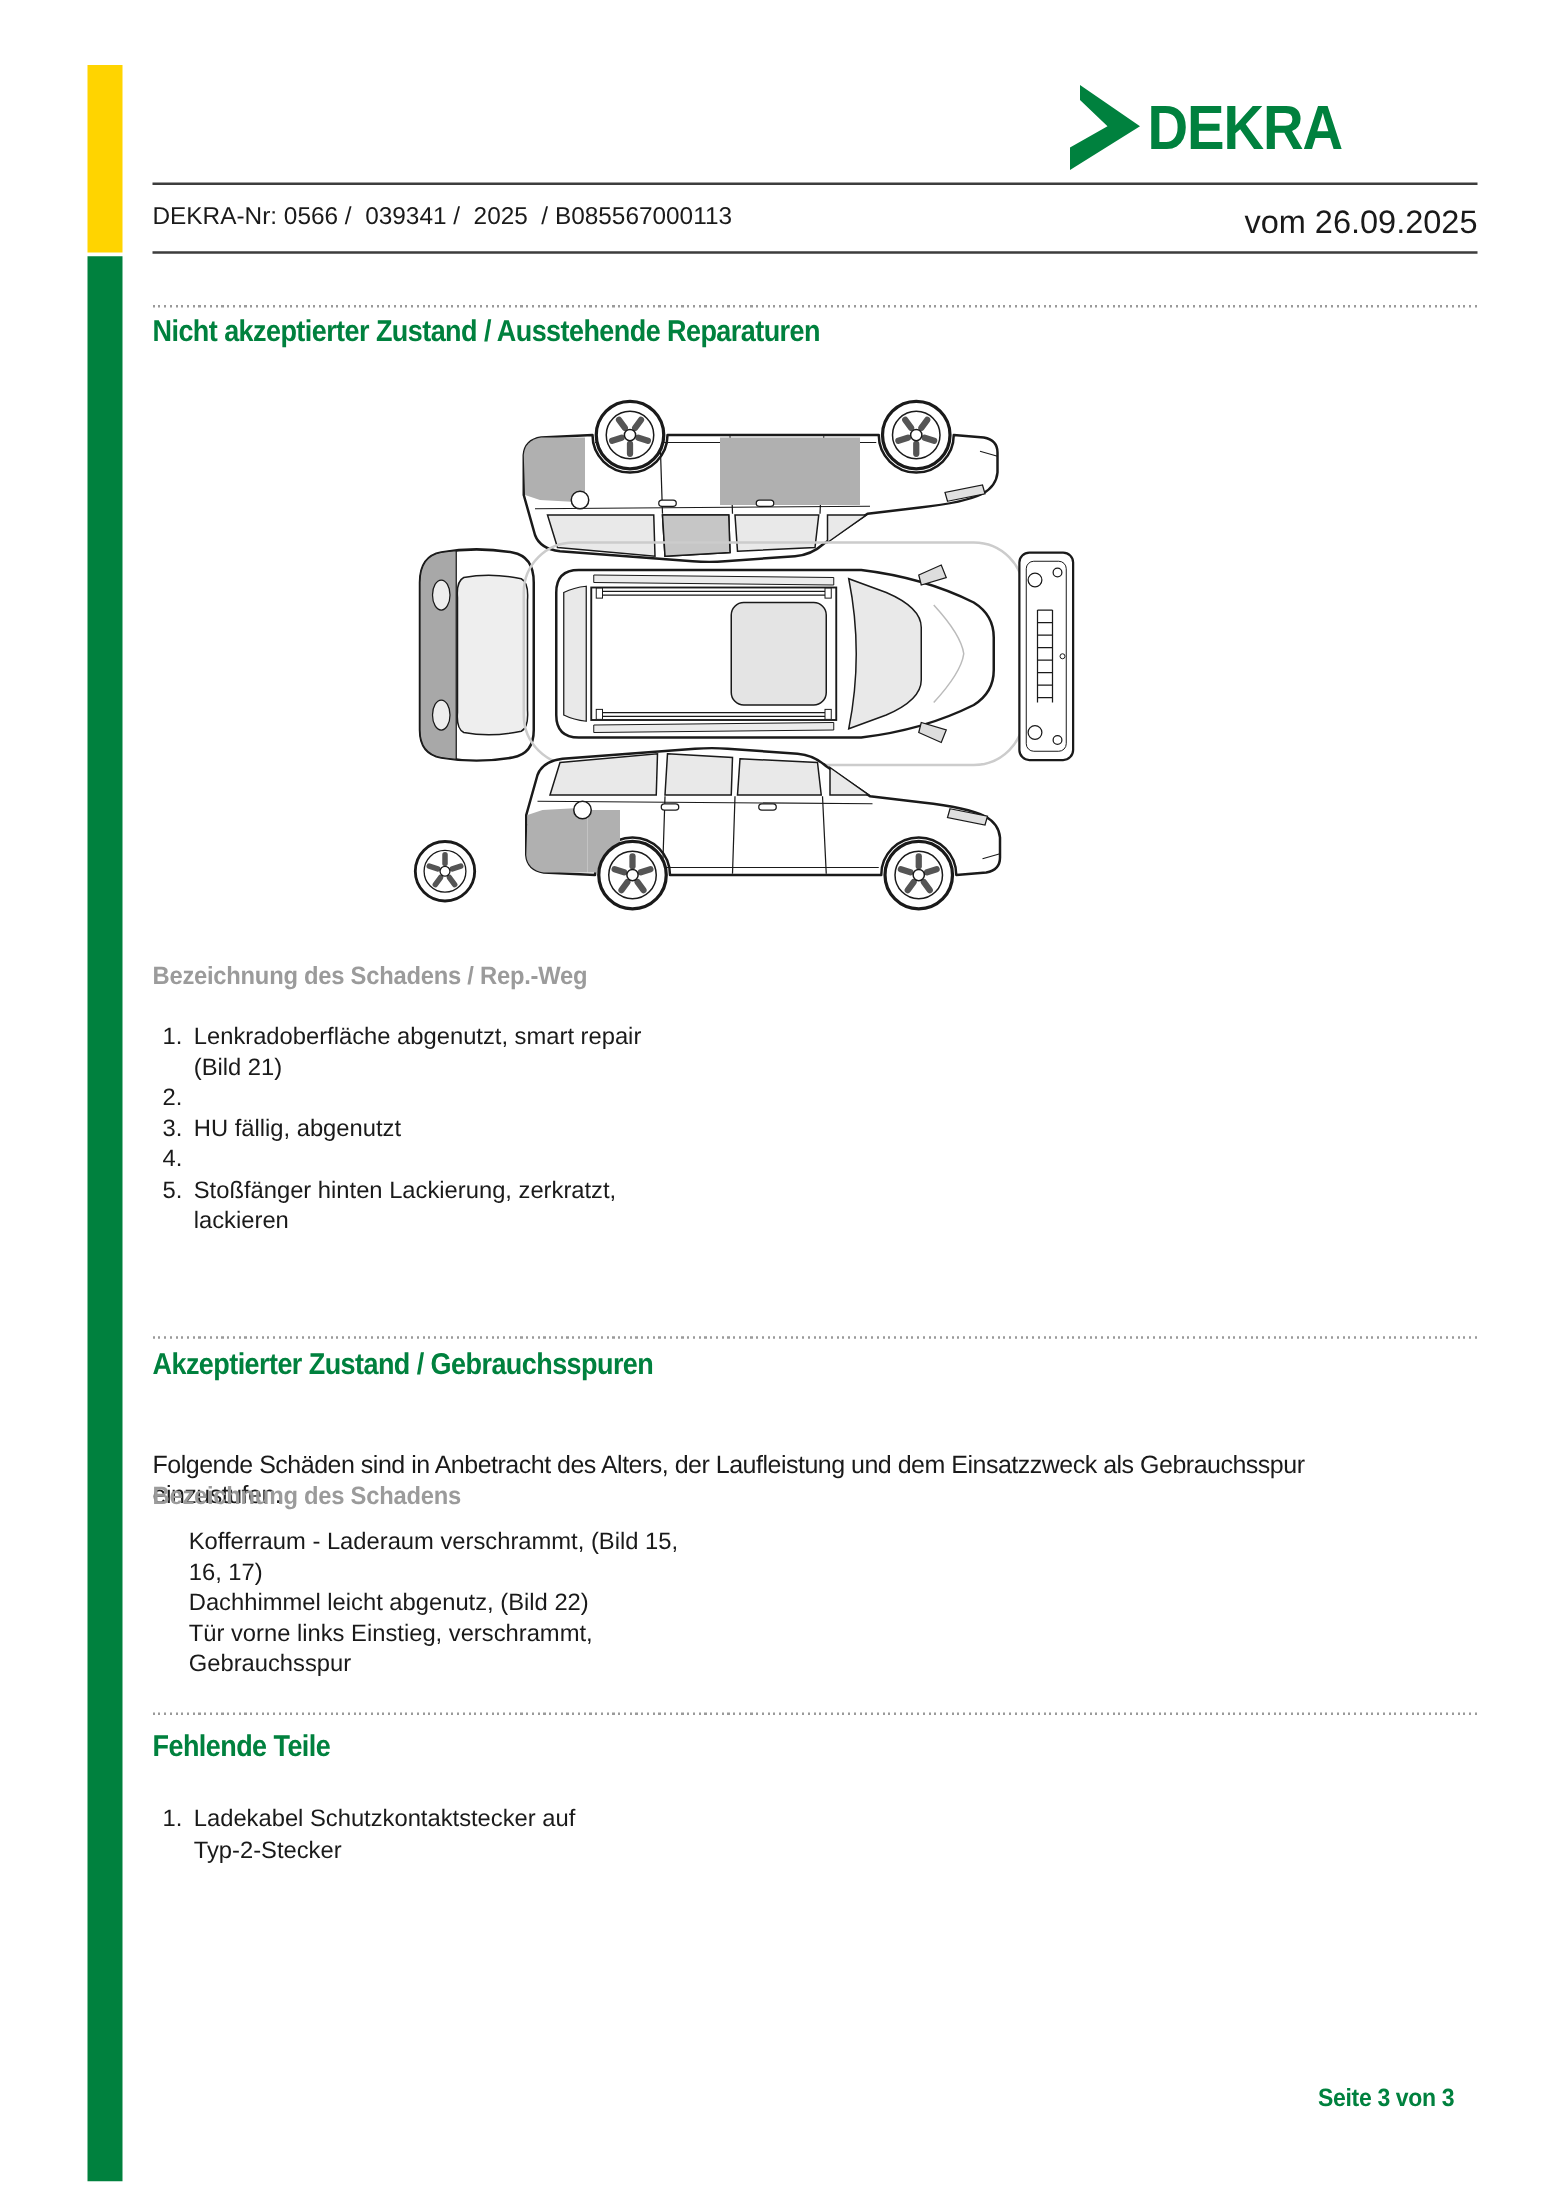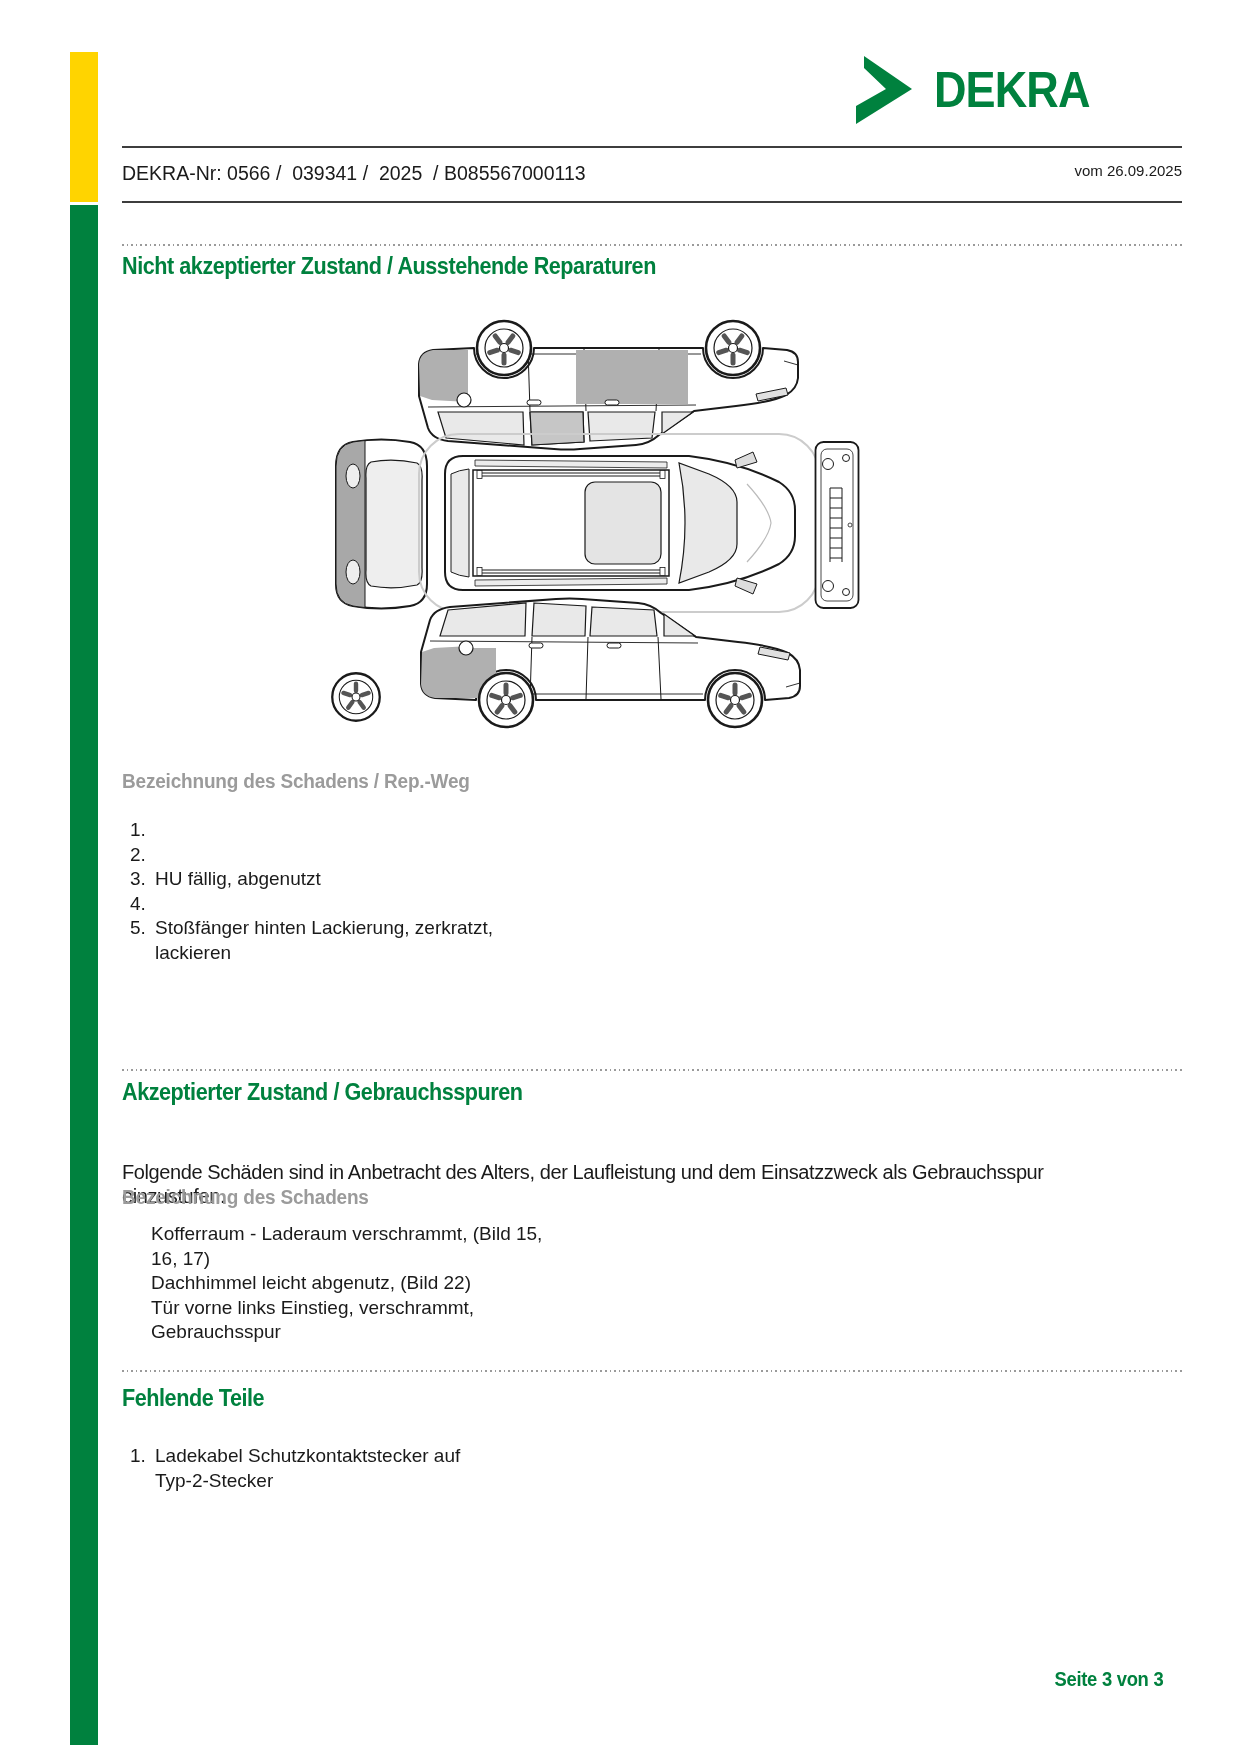--- a/index.html
+++ b/index.html
@@ -4,32 +4,32 @@
 <style>
   html,body{margin:0;padding:0;background:#ffffff;}
   .page{
     position:relative;width:1241px;height:1754px;background:#fff;overflow:hidden;
     color:#1a1a1a;font-family:"Liberation Sans", sans-serif;
   }
   .bar{position:absolute;left:70px;width:28px;}
   .bar-yellow{top:52px;height:150px;background:#FFD400;}
   .bar-green{top:205px;height:1540px;background:#00813E;}
 
-  .logo{position:absolute;left:856px;top:56px;display:flex;align-items:center;gap:22px;}
+  .logo{position:absolute;left:856px;top:68px;display:flex;align-items:center;gap:6px;}
   .logo svg{width:56px;height:68px;display:block;}
   .logo-text{
     font-size:50px;font-weight:bold;color:#00813E;letter-spacing:-1px;
     transform:scaleX(.9);transform-origin:left center;line-height:68px;
   }
 
   .rule{position:absolute;left:122px;width:1060px;height:2px;background:#3d3d3d;}
   .rule-top{top:146px;}
   .rule-bottom{top:201px;}
   .doc-number{position:absolute;left:122px;top:162px;font-size:19.5px;white-space:pre;}
-  .doc-date{position:absolute;right:59px;top:162px;font-size:15px;margin-left:48px;}
+  .doc-date{position:absolute;right:59px;top:162px;font-size:26px;margin-left:48px;}
 
   .dotted{
     position:absolute;left:122px;width:1060px;height:2px;
     background-image:repeating-linear-gradient(90deg,#9a9a9a 0 1.6px,transparent 1.6px 4.6px);
   }
   .dot1{top:244px;}
   .dot2{top:1069px;}
   .dot3{top:1370px;}
 
   .h-green{
@@ -194,20 +194,22 @@
     </g>
 
     <use href="#wheel" transform="translate(71,397) scale(0.88)"></use>
   </svg>
 
   <div class="h-gray sub1">Bezeichnung des Schadens / Rep.-Weg</div>
 
   <div class="list list1">
     <div class="li">
       <span class="num">1.</span>
+      <span class="txt">Lenkradoberfläche abgenutzt, smart repair
+(Bild 21)</span>
     </div>
     <div class="li">
       <span class="num">2.</span>
     </div>
     <div class="li">
       <span class="num">3.</span>
       <span class="txt">HU fällig, abgenutzt</span>
     </div>
     <div class="li">
       <span class="num">4.</span>

